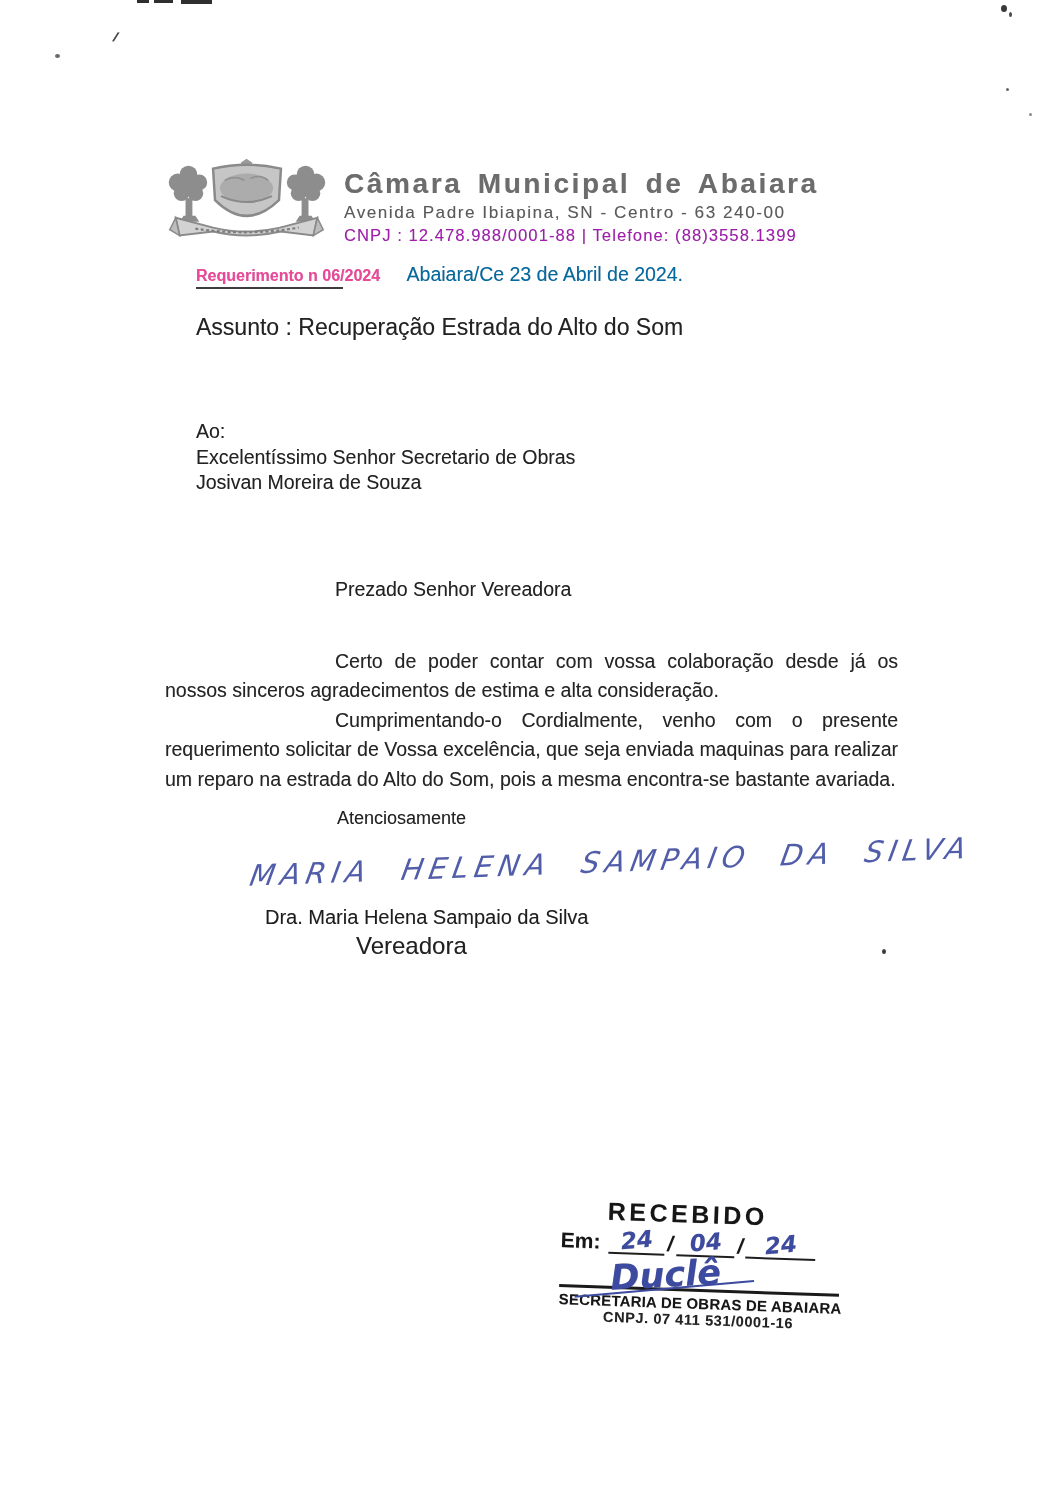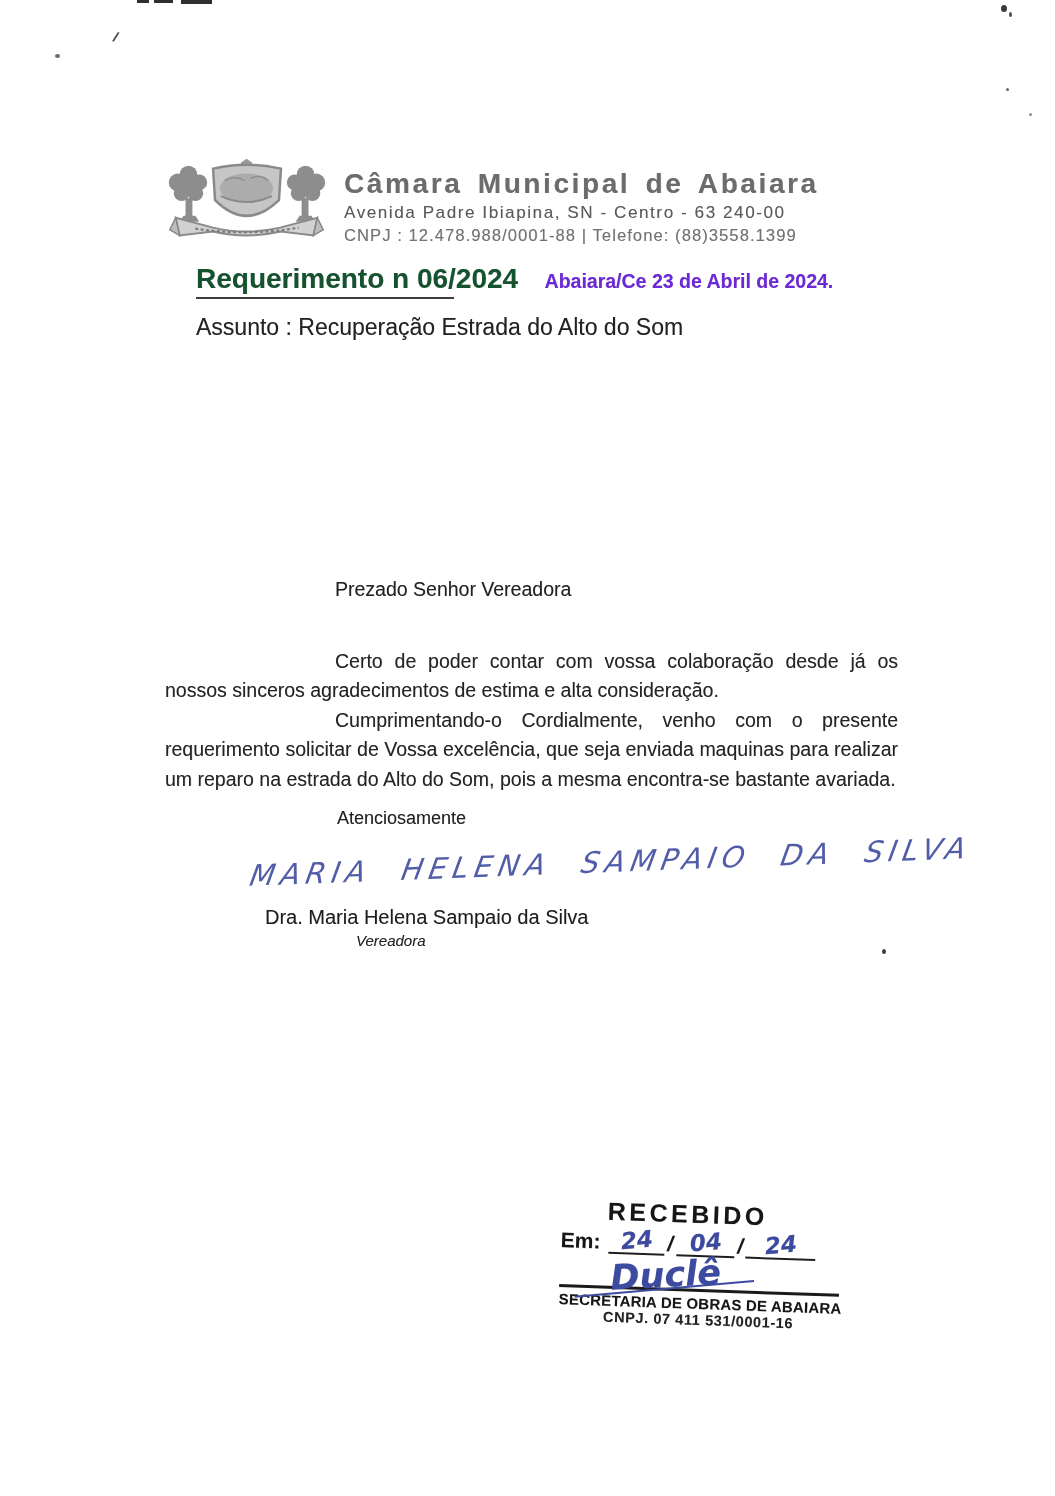--- a/index.html
+++ b/index.html
@@ -13,47 +13,47 @@
   .tdash { position:absolute; top:0; background:#2f2f2f; }
   .speck { position:absolute; border-radius:50%; background:#4a4a4a; }
   .penmark { position:absolute; width:6px; height:9px; border-right:2.5px solid #4a4a4a; transform:skewX(-28deg) rotate(6deg); }
 
   
   .letterhead { position:absolute; top:156px; left:156px; display:flex; align-items:flex-start; }
   .logo { width:182px; height:100px; margin-right:6px; flex:0 0 auto; }
   .org { padding-top:12px; }
   .org-name { font-size:28px; font-weight:bold; color:#6c6c6c; letter-spacing:2.6px; word-spacing:5px; white-space:nowrap; }
   .org-address { font-size:17px; color:#5a5a5a; letter-spacing:1.6px; margin-top:3px; white-space:nowrap; }
-  .org-cnpj { font-size:16.5px; color:#737373; letter-spacing:1.1px; margin-top:3px; white-space:nowrap; }
+  .org-cnpj { font-size:16.5px; color:#a21caf; letter-spacing:1.1px; margin-top:3px; white-space:nowrap; }
 
   
   .ref-row { position:absolute; top:263px; left:196px; white-space:nowrap; }
   .ref-number-wrap { position:relative; display:inline-block; }
-  .ref-number { font-size:28px; font-weight:bold; color:#14532d; }
+  .ref-number { font-size:16px; font-weight:bold; color:#ec4899; }
   .ref-underline { position:absolute; left:0; bottom:-4px; width:80%; height:2px; background:#3d3d3d; }
-  .ref-date { font-size:19.5px; font-weight:700; color:#6d28d9; margin-left:22px; }
+  .ref-date { font-size:19.5px; font-weight:400; color:#0369a1; margin-left:22px; }
 
   .subject   { position:absolute; top:314px; left:196px; font-size:23px; color:#222; }
   .recipient { position:absolute; top:419px; left:196px; font-size:19.5px; line-height:25.5px; color:#222; }
   .greeting  { position:absolute; top:578px; left:335px; font-size:19.5px; color:#222; }
 
   .body-text { position:absolute; top:647px; left:165px; width:733px; font-size:19.5px; line-height:29.4px; text-align:justify; color:#242424; }
   .body-text p { margin:0; text-indent:170px; }
 
   .closing { position:absolute; top:808px; left:337px; font-size:18px; color:#222; }
 
   
   .ink { font-family:"DejaVu Sans", sans-serif; font-style:italic; }
   .signature-script {
     position:absolute; top:846px; left:250px; width:665px; white-space:nowrap;
     font-size:29px; color:#4350a2; letter-spacing:5.5px; word-spacing:16px;
     text-transform:uppercase; transform:rotate(-2.2deg) skewX(-12deg); opacity:0.92;
   }
   .signer-name  { position:absolute; top:906px; left:265px; font-size:20px; font-weight:normal; color:#1d1d1d; }
-  .signer-title { position:absolute; top:932px; left:356px; font-size:15px; color:#222;font-style:italic; }
+  .signer-title { position:absolute; top:932px; left:356px; font-size:24px; color:#222; }
 
   
   .stamp { position:absolute; top:1200px; left:560px; width:280px; color:#161616; transform:rotate(2deg); }
   .stamp-title { font-size:25px; font-weight:bold; letter-spacing:3.5px; margin-left:46px; white-space:nowrap; }
   .stamp-date-row { display:flex; align-items:flex-end; margin-top:-2px; font-size:21px; font-weight:bold; height:30px; }
   .stamp-em { margin-right:8px; }
   .blank { position:relative; border-bottom:2.5px solid #1f1f1f; text-align:center; height:28px; }
   .blank.b1 { width:56px; } .blank.b2 { width:58px; } .blank.b3 { width:70px; }
   .stamp-slash { margin:0 3px; font-weight:bold; transform:skewX(-10deg); }
   .digit { color:#3c4aa0; font-size:23px; font-weight:bold; display:inline-block; transform:rotate(-7deg); position:relative; top:2px; }
@@ -137,20 +137,25 @@
   <div class="ref-row doc-text">
     <span class="ref-number-wrap">
       <span class="ref-number">Requerimento n 06/2024</span>
       <i class="ref-underline"></i>
     </span>
     <span class="ref-date">Abaiara/Ce 23 de Abril de 2024.</span>
   </div>
 
   <div class="subject doc-text">Assunto : Recuperação Estrada do Alto do Som</div>
 
+  <div class="recipient doc-text">
+    <div>Ao:</div>
+    <div>Excelentíssimo Senhor Secretario de Obras</div>
+    <div>Josivan Moreira de Souza</div>
+  </div>
 
   <div class="greeting doc-text">Prezado Senhor Vereadora</div>
 
   <div class="body-text doc-text">
     <p>Certo de poder contar com vossa colaboração desde já os nossos sinceros agradecimentos de estima e alta consideração.</p>
     <p>Cumprimentando-o Cordialmente, venho com o presente requerimento solicitar de Vossa excelência, que seja enviada maquinas para realizar um reparo na estrada do Alto do Som, pois a mesma encontra-se bastante avariada.</p>
   </div>
 
   <div class="closing doc-text">Atenciosamente</div>
 

